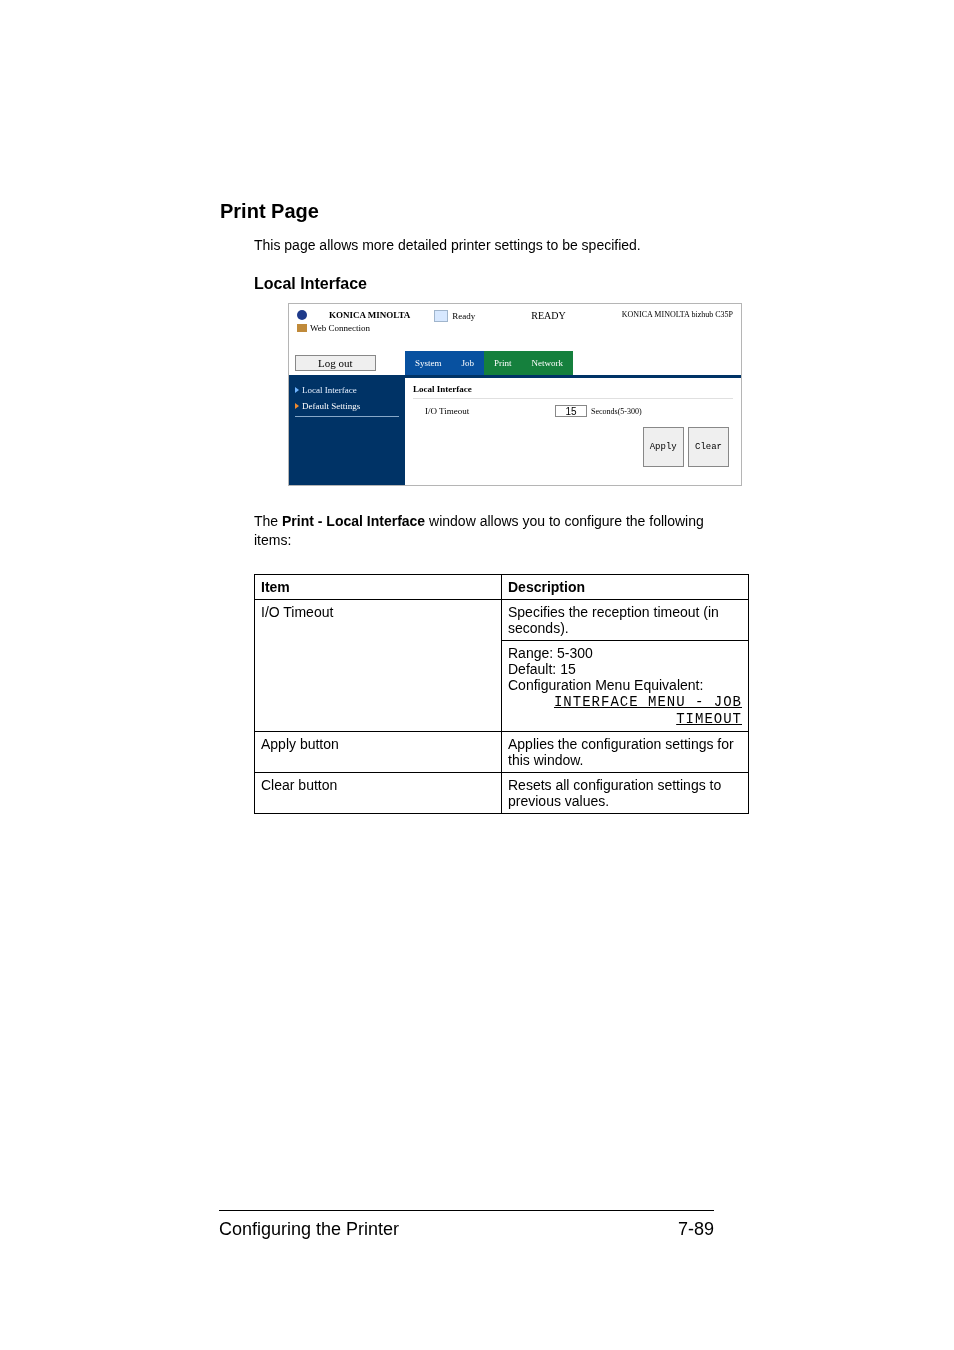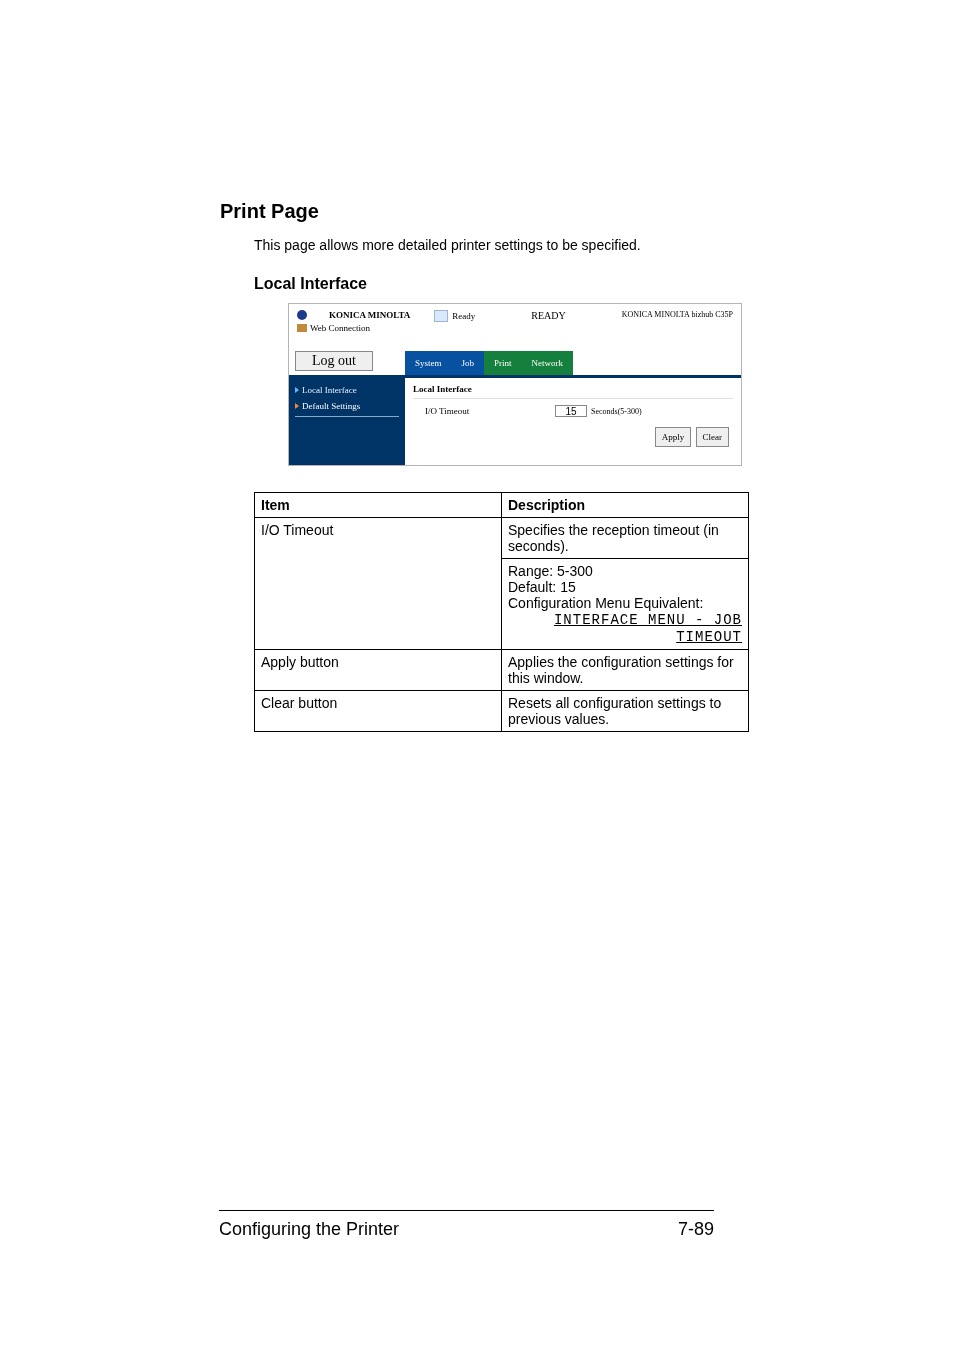--- a/index.html
+++ b/index.html
@@ -45,41 +45,41 @@
   .km-globe { width:10px; height:10px; border-radius:50%; background:#1e3a8a; display:inline-block; }
   .shot-brand-sub { font-size:9px; margin-top:3px; display:flex; align-items:center; gap:3px;}
   .pagescope-icon { width:10px; height:8px; background:#c08a3a; display:inline-block; }
   .shot-status { margin-left:24px; display:flex; align-items:center; gap:4px; }
   .printer-icon { width:14px; height:12px; background:#d7e8ff; border:1px solid #a0b5cc; display:inline-block; }
   .shot-ready { flex:1; text-align:center; font-size:10px; }
   .shot-device { font-size:8px; white-space:nowrap; margin-left:auto; }
   .shot-row { display:flex; align-items:stretch; }
   .shot-row.tabs { margin-top:14px; border-bottom:3px solid #003366; }
   .logout-cell { width:116px; padding:0 6px 4px 6px; display:flex; align-items:flex-end; }
-  .logout-btn { font-size: 14px; border:1px solid #888; padding:1px 16px; background:#efefef; }
+  .logout-btn { font-size: 11px; border:1px solid #888; padding:1px 22px; background:#efefef; }
   .tabs-cell { flex:1; display:flex; align-items:flex-end;}
   .tab { height:24px; display:flex; align-items:center; justify-content:center; font-size:9px; padding:0 10px; color:#fff; }
   .tab.blue { background:#0851a0; }
   .tab.orange { background:#15803d; color:#fff; }
   .shot-body { display:flex; }
   .shot-sidebar { width:116px; background:#003366; color:#fff; font-size:9px; padding:4px 6px; }
   .sb-item { padding:3px 0; }
   .sb-item .tri { display:inline-block; width:0; height:0; border-top:3px solid transparent; border-bottom:3px solid transparent; margin-right:3px; }
   .sb-item.active .tri { border-left:4px solid #6fb4ff; }
   .sb-item.inactive .tri { border-left:4px solid #f08a2e; }
   .sb-item.active { color:#e6f0ff; }
   .sb-divider { height:1px; background:#87a8c8; margin:2px 0; }
   .shot-main { flex:1; background:#fff; padding:6px 8px 18px 8px; font-size:9px; }
   .main-title { font-weight:bold; padding-bottom:4px; border-bottom:1px solid #e0e0e0; }
   .field-row { display:flex; align-items:center; padding:6px 0 10px 12px; }
   .field-label { width:130px; }
   .field-input { width:32px; height:12px; border:1px solid #888; font-size:10px; text-align:center; background:#fff; }
   .field-hint { margin-left:4px; font-size:8px; }
   .main-buttons { text-align:right; padding:0 4px; }
-  .main-btn { font-size:9px; border:1px solid #888; background:#efefef; padding:4px 6px; margin-left:2px; display:inline-block;}
+  .main-btn { font-size:9px; border:1px solid #888; background:#efefef; padding:14px 6px; margin-left:2px; display:inline-block;font-family:Liberation Mono, monospace;}
   
   p.config-text { font-size:14px; margin:0 0 10px 34px; line-height:1.35; }
   
   table.desc-table { border-collapse:collapse; width:495px; margin-left:34px; font-size:14px;margin-top:24px; }
   table.desc-table th, table.desc-table td { border:1px solid #000; padding:4px 6px; vertical-align:top; text-align:left; }
   table.desc-table th:first-child, table.desc-table td:first-child { width:140px; }
   .mono { font-family:"Courier New", Courier, monospace; letter-spacing:1px;text-decoration:underline; }
   
   .footer { position:absolute; bottom:110px; left:219px; width:495px; border-top:1px solid #000; padding-top:8px; display:flex; justify-content:space-between; font-size:18px; }
 </style>
@@ -141,20 +141,23 @@
           <span class="field-hint">Seconds(5-300)</span>
         </div>
         <div class="main-buttons">
           <span class="main-btn">Apply</span>
           <span class="main-btn">Clear</span>
         </div>
       </div>
     </div>
   </div>
 
+  <p class="config-text">
+    <span>The </span><b>Print - Local Interface</b><span> window allows you to configure the following items:</span>
+  </p>
 
   <table class="desc-table">
     <tbody>
         <tr>
       <th>Item</th>
       <th>Description</th>
     </tr>
     <tr>
       <td rowspan="2">I/O Timeout</td>
       <td>Specifies the reception timeout (in seconds).</td>

